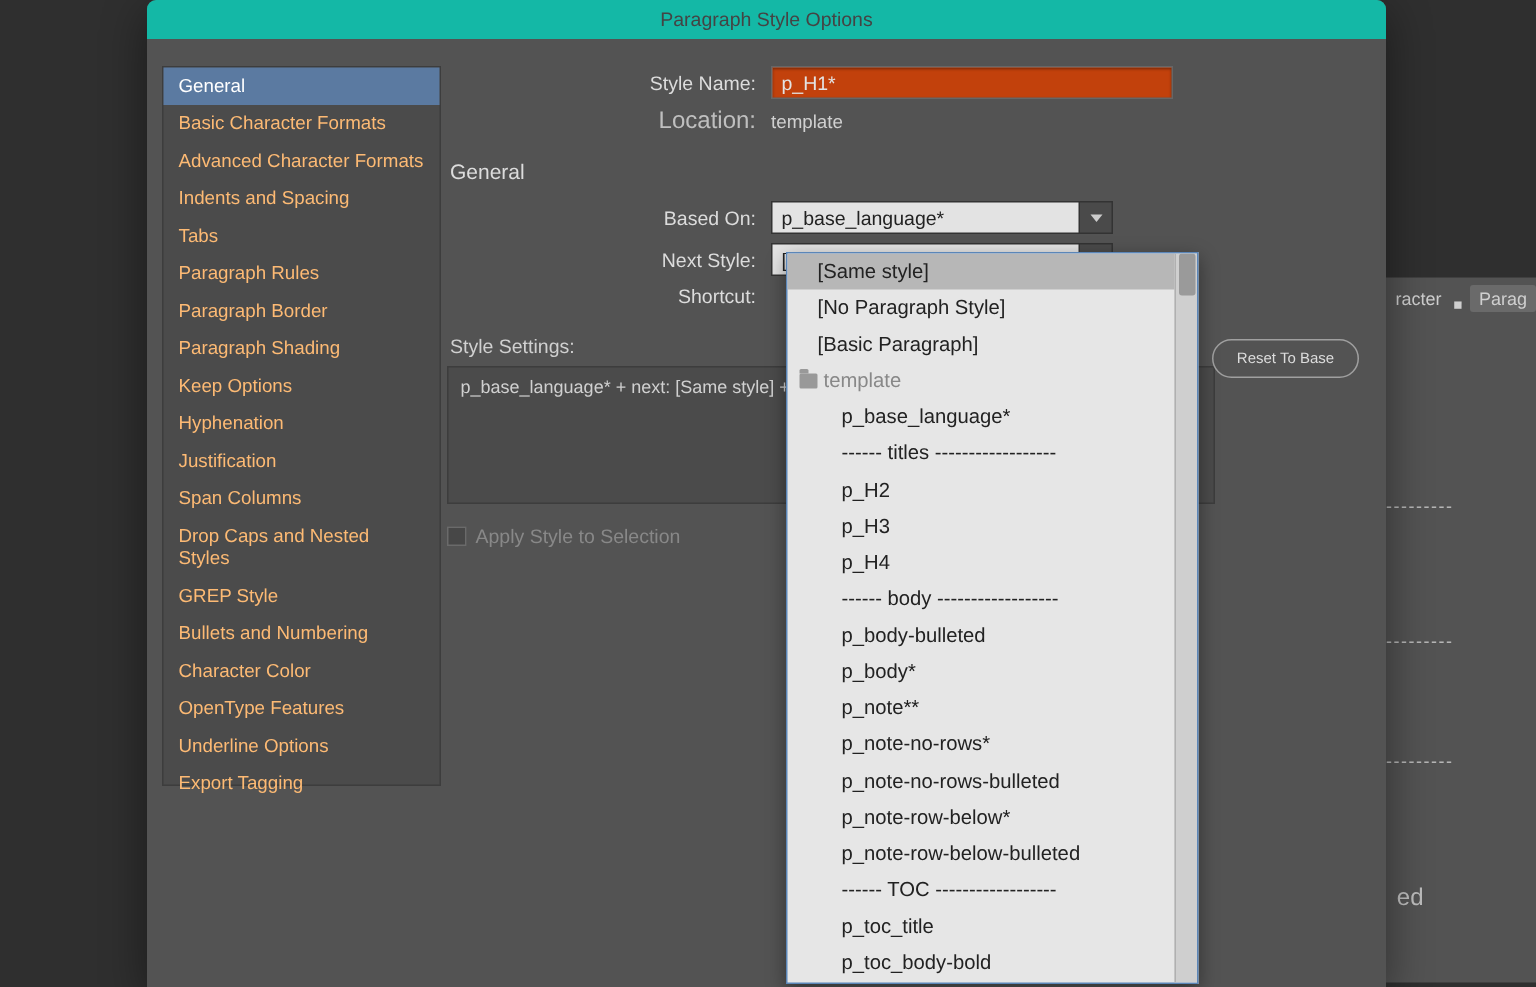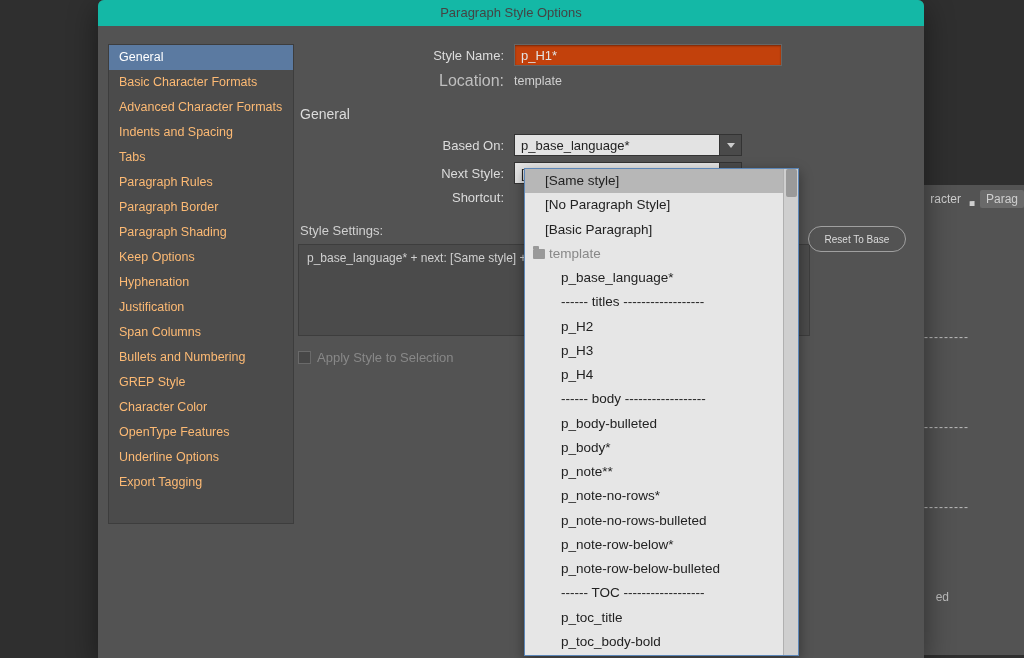--- a/index.html
+++ b/index.html
@@ -3,21 +3,21 @@
 <meta charset="utf-8">
 <style>
   * { box-sizing: border-box; margin: 0; padding: 0; font-family: -apple-system, BlinkMacSystemFont, "Segoe UI", Arial, sans-serif; }
   body { background: #2f2f2f; width: 1024px; height: 658px; overflow: hidden; font-size: 13px; color: #c8c8c8; }
 
   .bg-panel-right { position: absolute; right: 0; top: 185px; width: 115px; height: 470px; background: #535353; border-left: 1px solid #444; }
   .bg-tab { position: absolute; right: 0; top: 188px; height: 20px; font-size: 12px; color: #cfcfcf; display:flex; align-items:flex-end; gap:2px;}
   .bg-tab .t { padding: 2px 6px; }
   .bg-tab .t.active { background: #6a6a6a; border-radius: 2px; }
   .bg-dotted { position: absolute; right: 0; width: 100px; color: #bdbdbd; font-size: 12px; letter-spacing:1px;}
-  .bg-ed { position: absolute; right: 75px; top: 590px; color:#bdbdbd; font-size:12px;}
+  .bg-ed { position: absolute; right: 75px; top: 590px; color:#bdbdbd; font-size:16px;}
 
   .dialog {
     position: absolute;
     left: 98px; top: 0;
     width: 826px; height: 658px;
     background: #535353;
     border-radius: 6px 6px 0 0;
     box-shadow: 0 8px 30px rgba(0,0,0,.45);
   }
   .titlebar {
@@ -143,22 +143,23 @@
       <div class="sidebar-item">Advanced Character Formats</div>
       <div class="sidebar-item">Indents and Spacing</div>
       <div class="sidebar-item">Tabs</div>
       <div class="sidebar-item">Paragraph Rules</div>
       <div class="sidebar-item">Paragraph Border</div>
       <div class="sidebar-item">Paragraph Shading</div>
       <div class="sidebar-item">Keep Options</div>
       <div class="sidebar-item">Hyphenation</div>
       <div class="sidebar-item">Justification</div>
       <div class="sidebar-item">Span Columns</div>
+      <div class="sidebar-item">Drop Caps and Nested Styles</div>
+      <div class="sidebar-item">GREP Style</div>
       <div class="sidebar-item">Bullets and Numbering</div>
-      <div class="sidebar-item">GREP Style</div>
       <div class="sidebar-item">Character Color</div>
       <div class="sidebar-item">OpenType Features</div>
       <div class="sidebar-item">Underline Options</div>
       <div class="sidebar-item">Export Tagging</div>
     </div>
 
   <div class="form-area">
 
     <div class="row">
       <div class="lbl">Style Name:</div>

